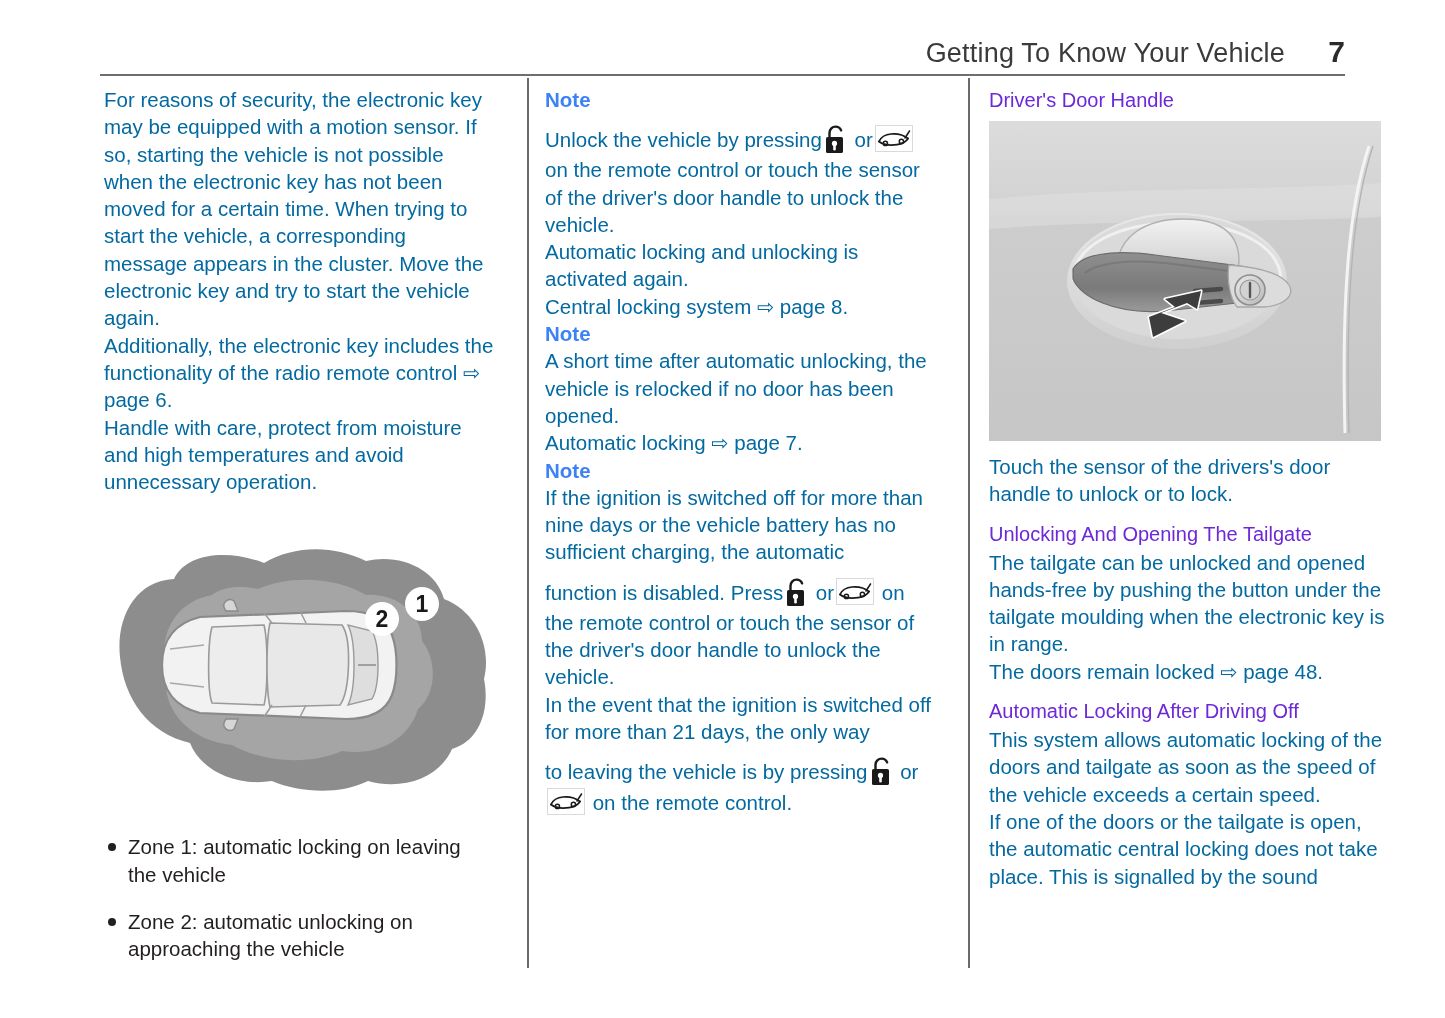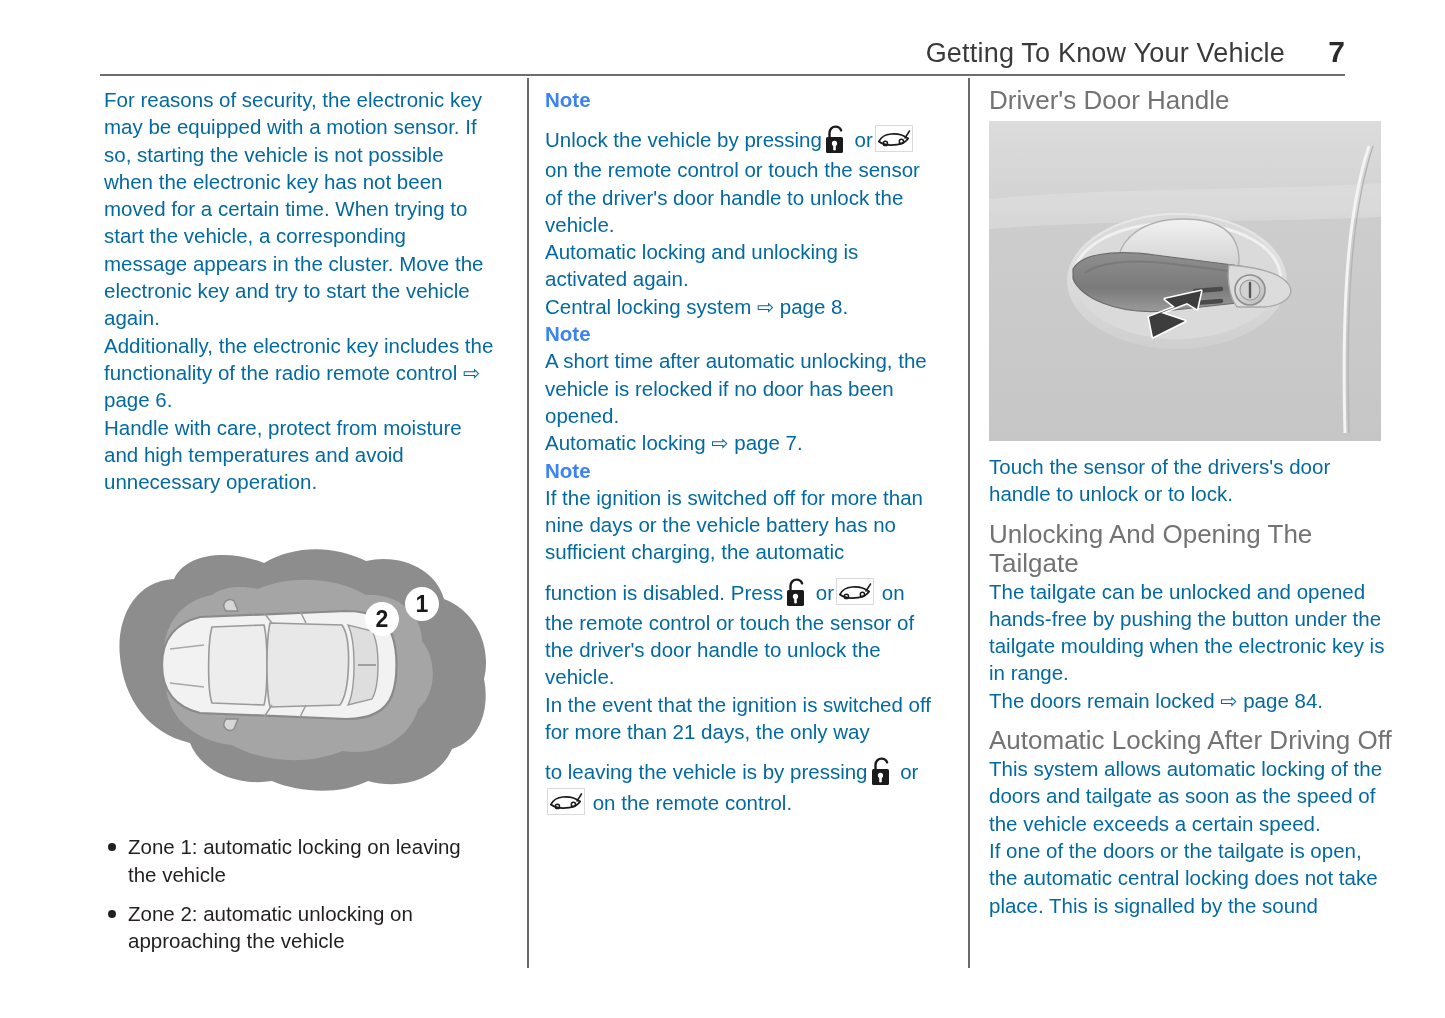--- a/index.html
+++ b/index.html
@@ -79,23 +79,23 @@
     font-size: 20.5px;
     line-height: 27.3px;
     color: #0369a1;
   }
   p.body + p.body { margin-top: 0; }
   .gap { height: 26px; }
   .gap-sm { height: 12px; }
 
   h2.section {
     margin: 0;
-    font-size: 26px;
+    font-size: 20px;
     font-weight: normal;
-    color: #737373;
+    color: #6d28d9;
     line-height: 29px;
   }
   h3.note {
     margin: 0;
     font-size: 20.5px;
     font-weight: bold;
     line-height: 27.3px;
     color: #3b82f6;
   }
 
@@ -121,21 +121,21 @@
   ul.bullets {
     list-style: none;
     margin: 0;
     padding: 0;
   }
   ul.bullets li {
     position: relative;
     padding-left: 24px;
     font-size: 20.5px;
     line-height: 27.3px;
-    margin-bottom: 12px;
+    margin-bottom: 20px;
   }
   ul.bullets li:last-child { margin-bottom: 4px; }
   ul.bullets li .dot {
     position: absolute;
     left: 4px;
     top: 10px;
     width: 8px;
     height: 8px;
     border-radius: 50%;
     background: #231f20;
@@ -403,21 +403,21 @@
     </div>
 
     <div class="gap-sm"></div>
 
     <p class="body">Touch the sensor of the drivers's door handle to unlock or to lock.</p>
 
     <div class="gap-sm"></div>
 
     <h2 class="section">Unlocking And Opening The Tailgate</h2>
     <p class="body">The tailgate can be unlocked and opened hands-free by pushing the button under the tailgate moulding when the electronic key is in range.</p>
-    <p class="body">The doors remain locked ⇨ page 84.</p>
+    <p class="body">The doors remain locked ⇨ page 48.</p>
 
     <div class="gap-sm"></div>
 
     <h2 class="section">Automatic Locking After Driving Off</h2>
     <p class="body">This system allows automatic locking of the doors and tailgate as soon as the speed of the vehicle exceeds a certain speed.</p>
     <p class="body">If one of the doors or the tailgate is open, the automatic central locking does not take place. This is signalled by the sound</p>
   </div>
 
 </div>
 

